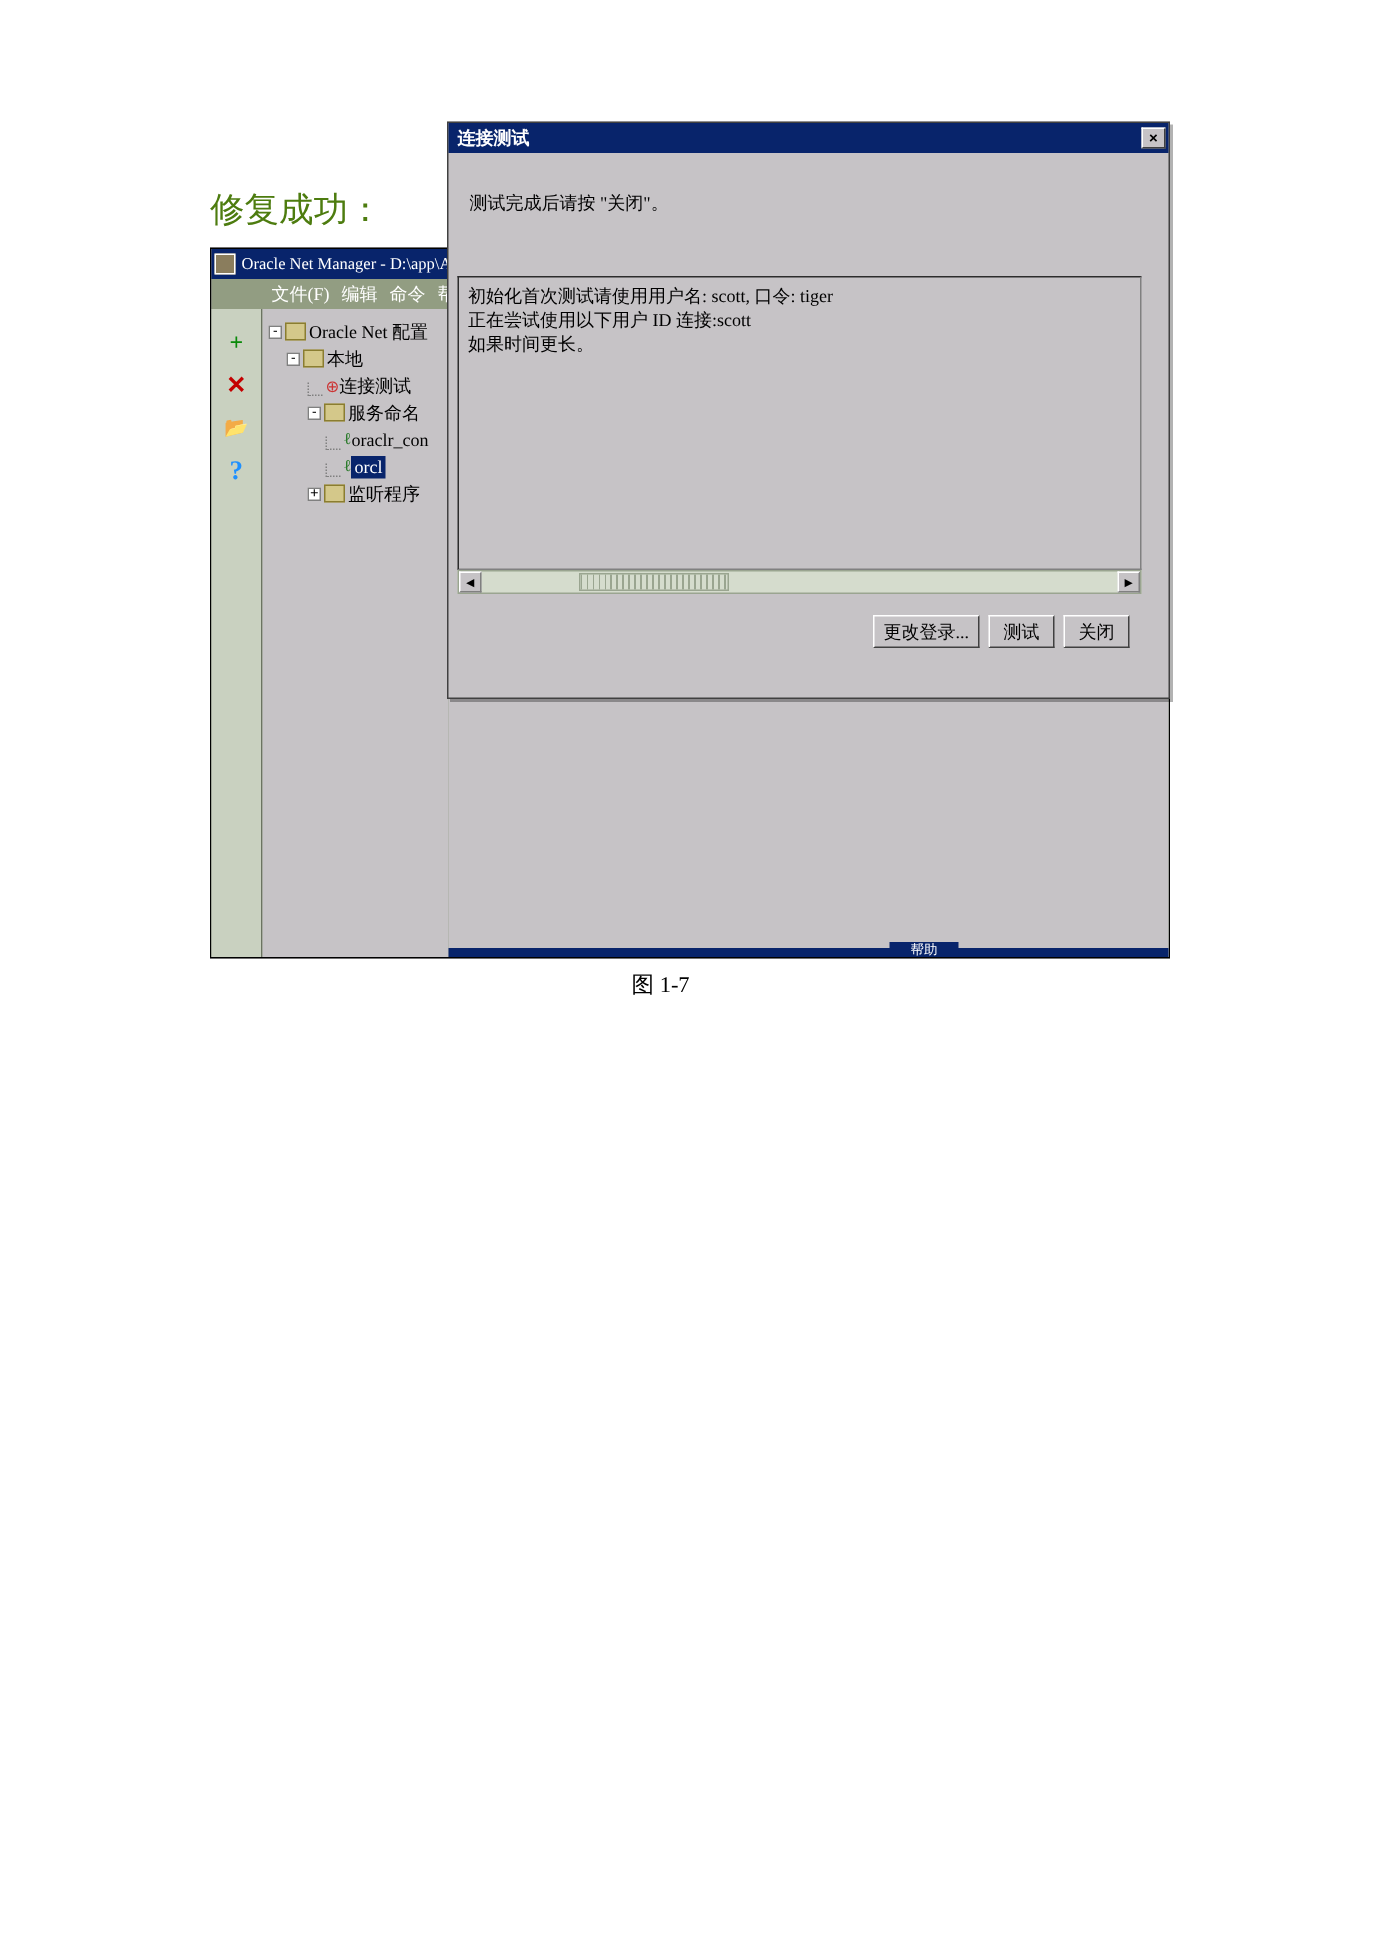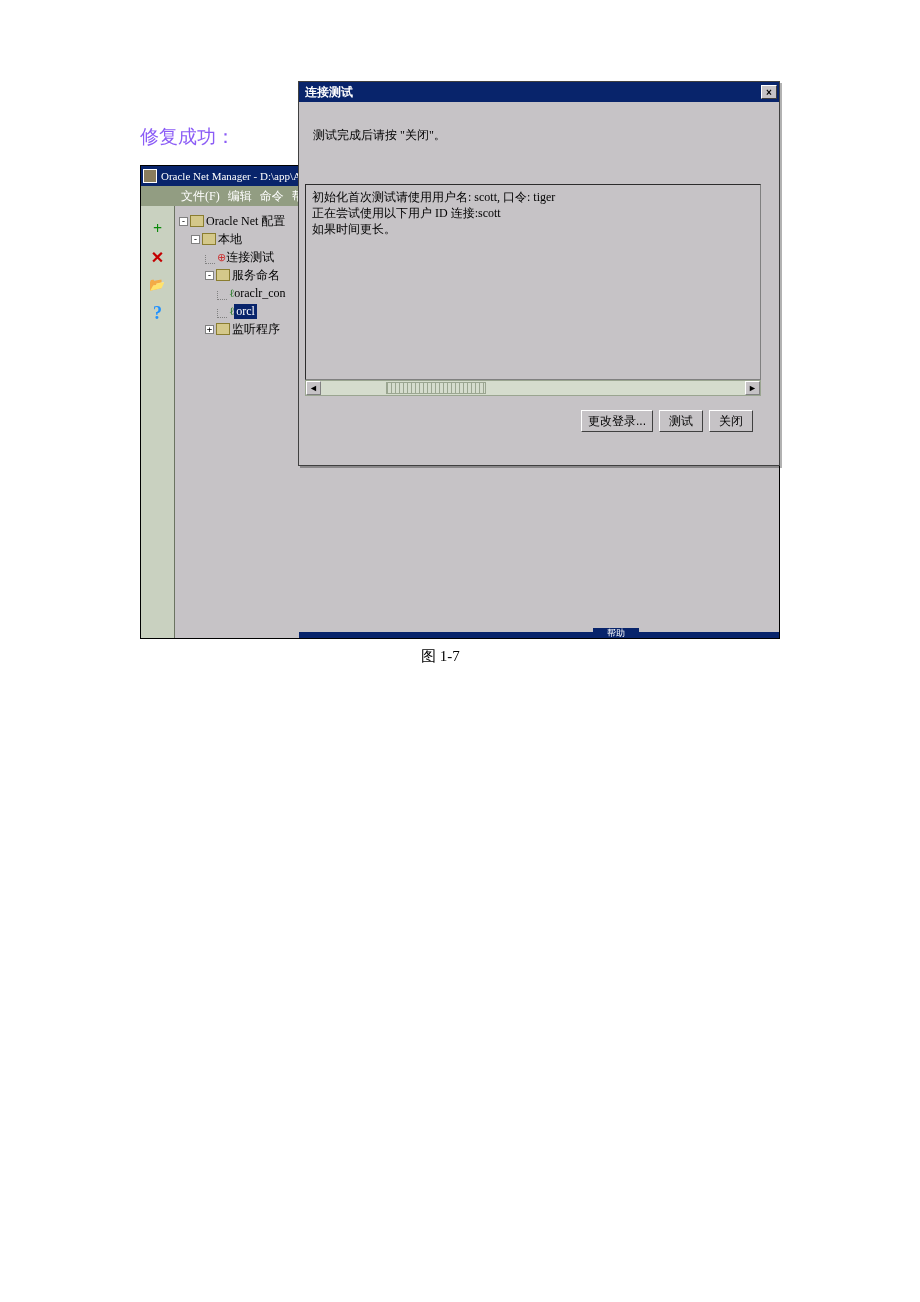--- a/index.html
+++ b/index.html
@@ -7,22 +7,22 @@
       background: #ffffff;
       width: 920px;
       height: 1302px;
       font-family: "SimSun", "宋体", serif;
       position: relative;
     }
     .doc-heading {
       position: absolute;
       top: 124px;
       left: 140px;
-      font-size: 19px;
-      color: #8b5cf6;
+      font-size: 23px;
+      color: #4d7c0f;
     }
     .app-window {
       position: absolute;
       top: 165px;
       left: 140px;
       width: 640px;
       height: 474px;
       background: #c6c3c6;
       border: 1px solid #000;
     }
@@ -286,21 +286,21 @@
       padding: 14px 12px 0 0;
     }
     .dlg-btn {
       background: #c6c3c6;
       border: 1px solid #fff;
       border-right-color: #404040;
       border-bottom-color: #404040;
       height: 22px;
       padding: 0 6px;
       font-size: 12px;
-      font-family: Liberation Sans, sans-serif;
+      font-family: Liberation Serif, serif;
       cursor: default;
       min-width: 44px;
     }
     .bottom-strip {
       position: absolute;
       bottom: 0;
       left: 0;
       width: 100%;
       height: 6px;
       background: #08246b;

